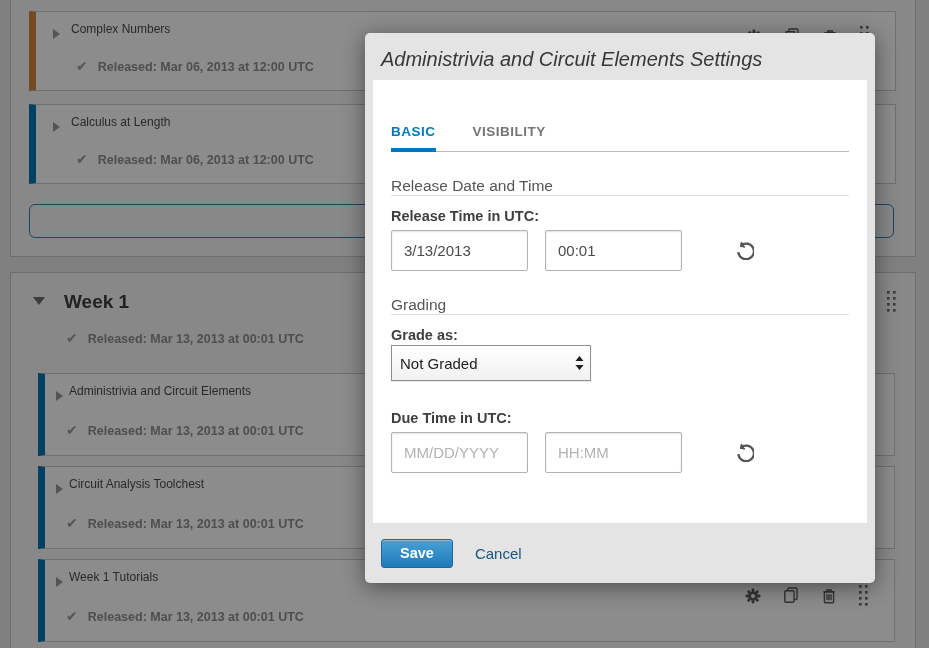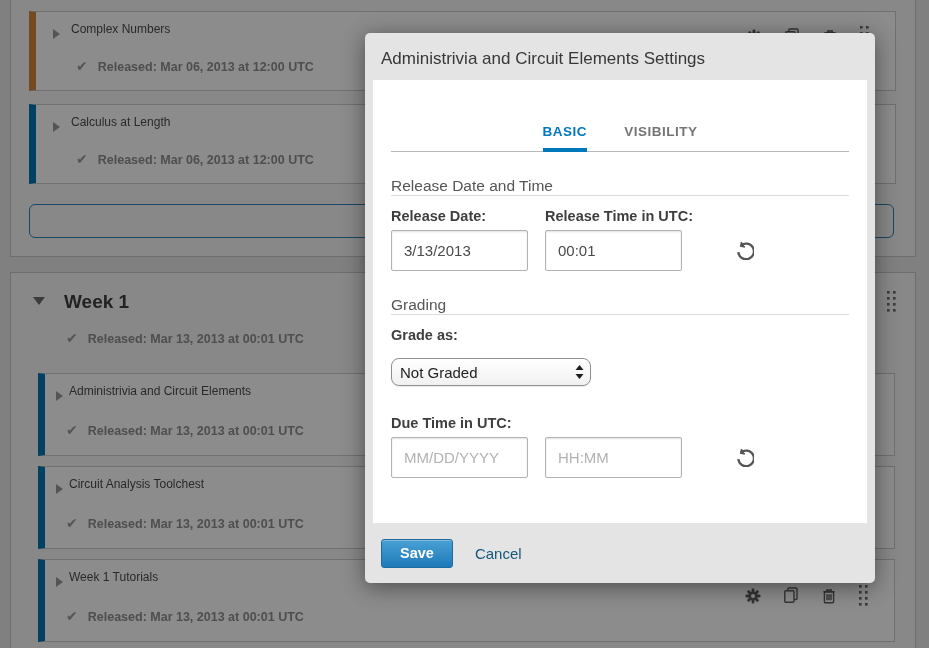--- a/index.html
+++ b/index.html
@@ -52,28 +52,28 @@
   .drag-dots{display:block;}
   
   .overlay{position:absolute;inset:0;background:rgba(0,0,0,0.45);z-index:5;}
   
   .modal{
     position:absolute;left:365px;top:33px;width:510px;height:550px;z-index:10;
     background:#e4e4e4;border-radius:5px;box-shadow:0 4px 22px rgba(0,0,0,.45);
     box-sizing:border-box;
   }
   .modal-title{
-    margin:0;padding:15px 16px 0 16px;font-size:17px;font-weight:400;color:#383838;
-    line-height:22px;white-space:nowrap;
+    margin:0;padding:15px 16px 0 16px;font-size:20px;font-weight:400;color:#383838;
+    line-height:22px;white-space:nowrap;font-style:italic;
   }
   .modal-body{
     position:absolute;left:8px;right:8px;top:47px;height:443px;background:#ffffff;
     padding:0 18px;box-sizing:border-box;overflow:hidden;
   }
-  .tabs{display:flex;gap:37px;margin-top:44px;border-bottom:1px solid #b9b9b9;justify-content:center;}
+  .tabs{display:flex;gap:37px;margin-top:44px;border-bottom:1px solid #b9b9b9;}
   .tab{
     font-size:13.5px;font-weight:700;letter-spacing:.5px;color:#757575;
     padding-bottom:9px;cursor:pointer;
   }
   .tab.active{color:var(--tab-active);border-bottom:4px solid var(--tab-active);margin-bottom:-1px;}
   .group-heading{
     margin:25px 0 0 0;font-size:15.5px;font-weight:400;color:#565656;
     border-bottom:1px solid #dcdcdc;
   }
   .field-labels{display:flex;margin-top:12px;}
@@ -83,22 +83,22 @@
   .txt{
     width:137px;height:41px;box-sizing:border-box;margin-right:17px;
     border:1px solid #b3b3b3;background:#fff;border-radius:2px;
     box-shadow:inset 0 1px 2px rgba(0,0,0,.12);
     font-family:inherit;font-size:15px;color:#4a4a4a;padding:0 12px;outline:none;
   }
   .txt::placeholder{color:#b2b2b2;opacity:1;}
   .reset-btn{margin-left:36px;background:none;border:none;padding:0;cursor:pointer;line-height:0;}
   .grade-label{margin-top:12px;font-size:14.5px;font-weight:700;color:#3e3e3e;}
   .select-box{
-    margin-top:15px;width:200px;height:28px;box-sizing:border-box;
-    border:1px solid #8f8f8f;border-radius:8px;background:linear-gradient(#ffffff,#f1f1f1);
+    margin-top:2px;width:200px;height:36px;box-sizing:border-box;
+    border:1px solid #8f8f8f;border-radius:0;background:linear-gradient(#ffffff,#f1f1f1);
     display:flex;align-items:center;padding:0 6px 0 8px;cursor:pointer;
     box-shadow:0 1px 1px rgba(0,0,0,.08);
   }
   .select-box .sel-text{flex:1;font-size:15px;color:#1d1d1d;}
   .due-labels{margin-top:29px;}
   .modal-footer{
     position:absolute;left:0;right:0;bottom:0;height:60px;box-sizing:border-box;
     padding:13px 16px;display:flex;align-items:center;
   }
   .save-btn{
@@ -287,21 +287,20 @@
 
   <div class="modal-body">
     <div class="tabs">
       <span class="tab active">BASIC</span>
       <span class="tab">VISIBILITY</span>
     </div>
 
     <h4 class="group-heading">Release Date and Time</h4>
 
     <div class="field-labels">
-      <span class="lbl">Release Date:</span>
       <span class="lbl">Release Time in UTC:</span>
     </div>
     <div class="field-row">
       <input class="txt" type="text" value="3/13/2013" style="">
       <input class="txt" type="text" value="00:01" style="">
       <button class="reset-btn">
         <svg width="19" height="19" viewBox="0 0 17 17">
             <use href="#ic-reset"></use>
           </svg>
       </button>

